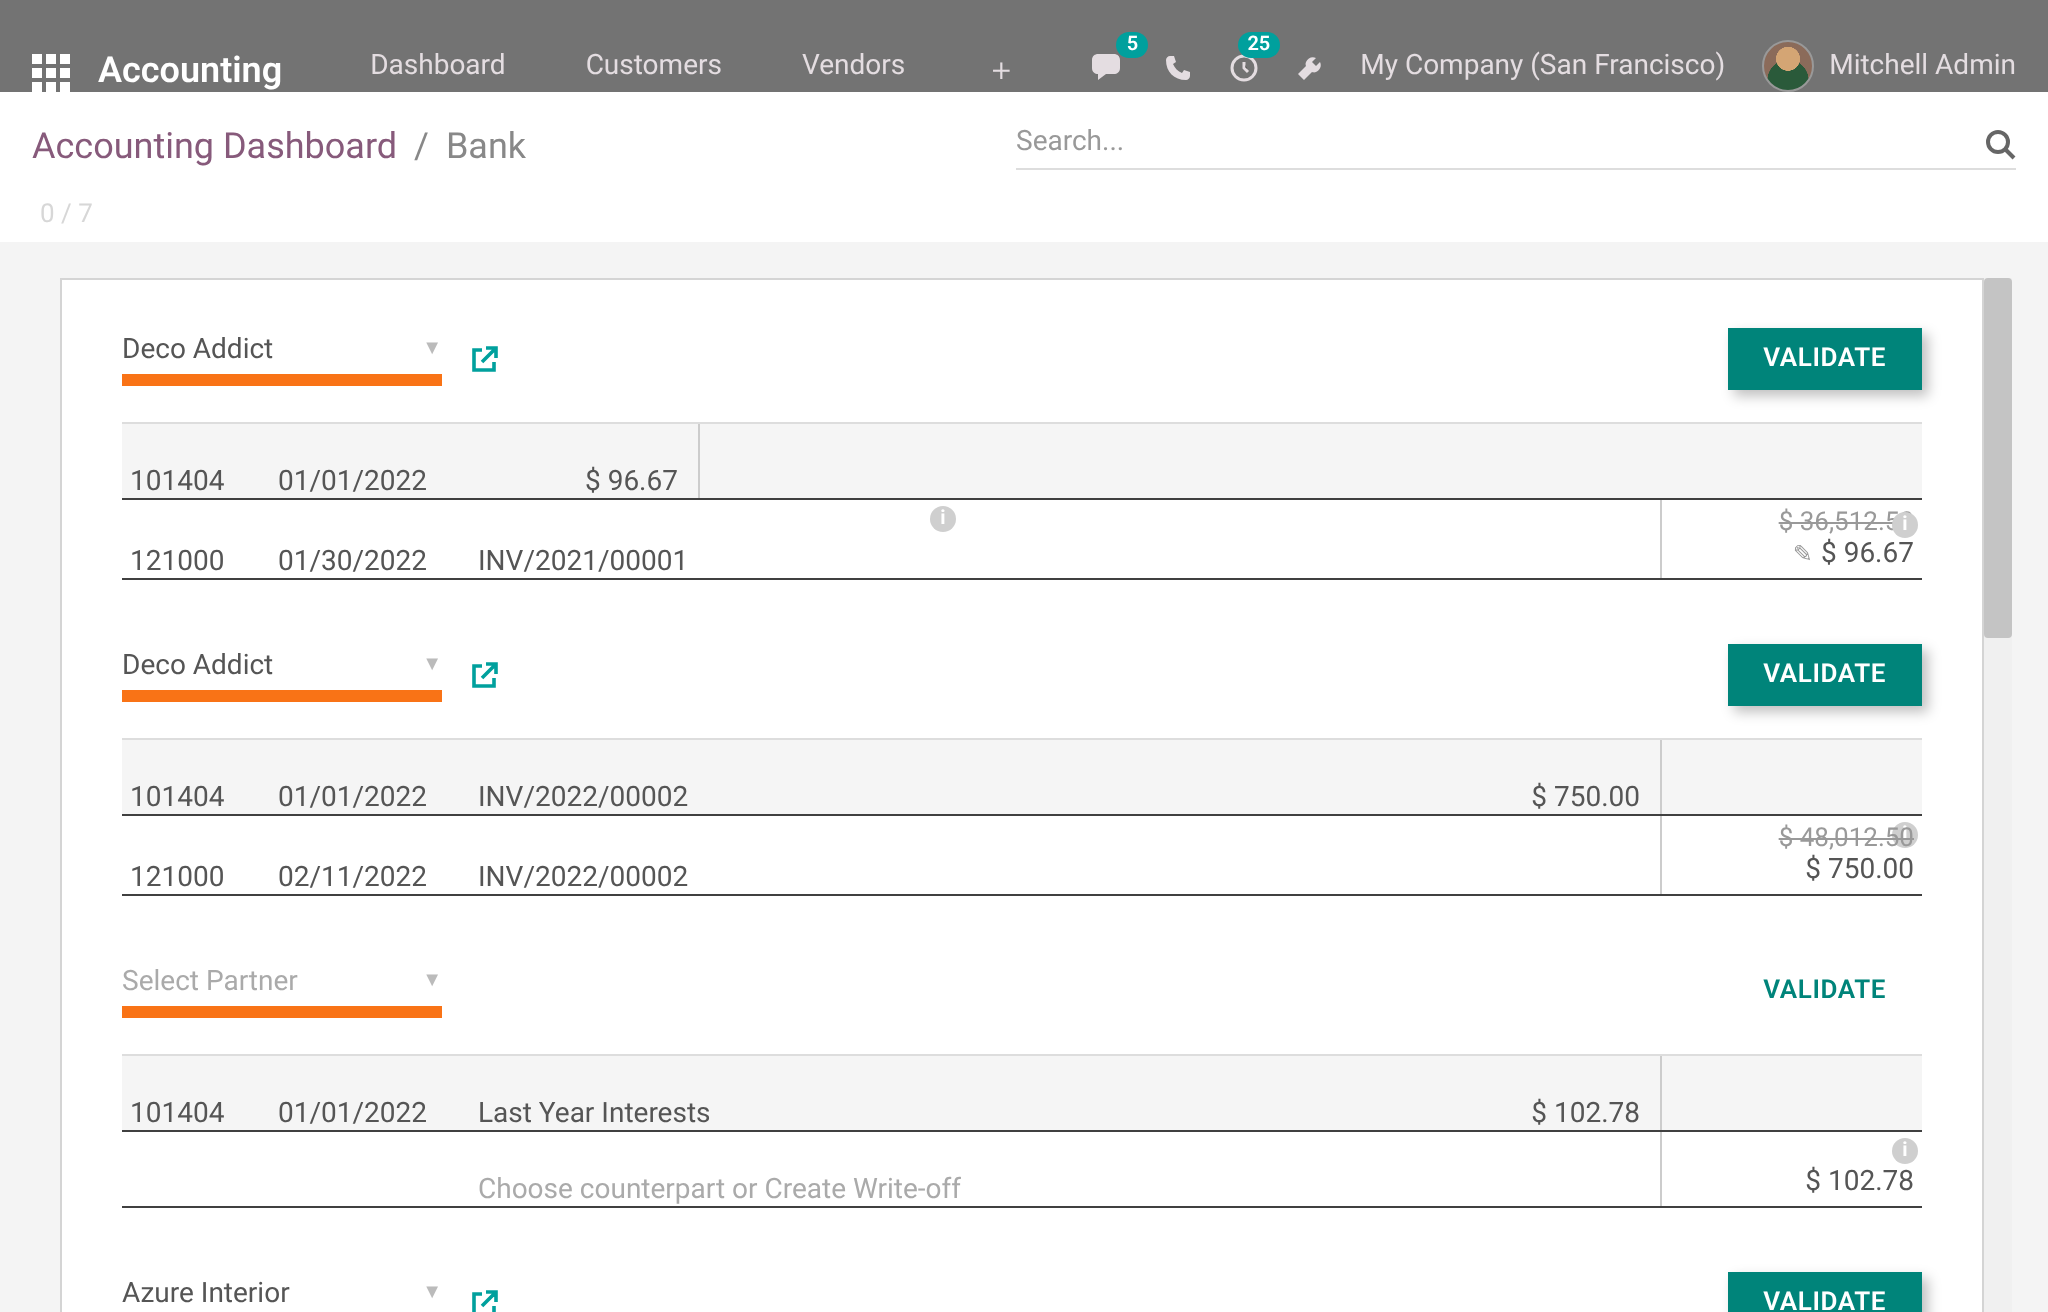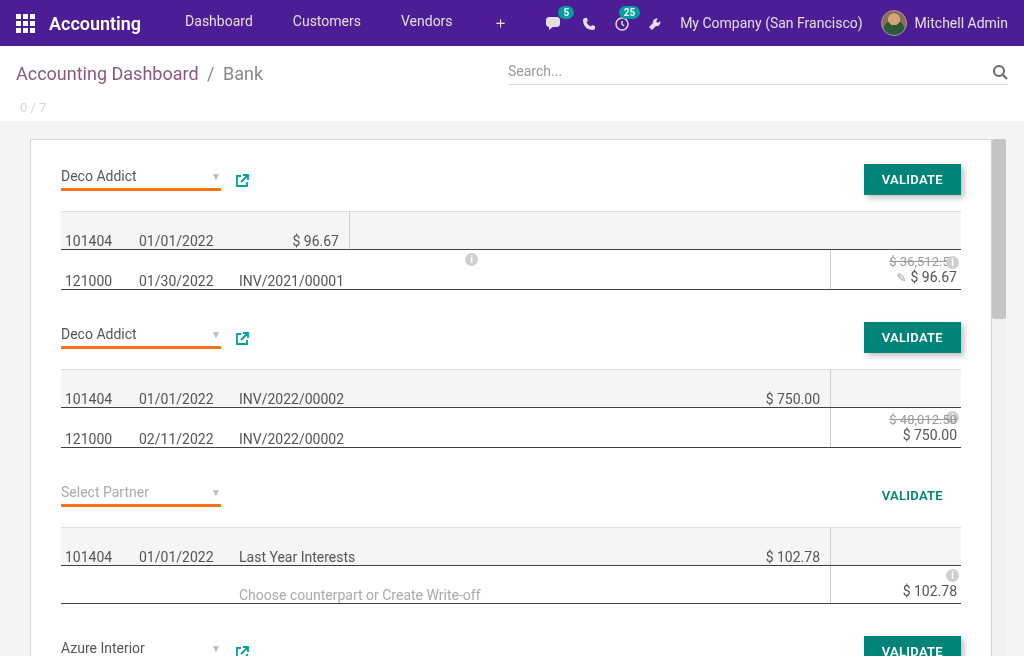--- a/index.html
+++ b/index.html
@@ -1,17 +1,17 @@
 <!DOCTYPE html>
 <html><head>
 <meta charset="utf-8">
 <style>
 *{margin:0;padding:0;box-sizing:border-box;font-family:-apple-system,BlinkMacSystemFont,"Segoe UI",Roboto,Arial,sans-serif}
 body{background:#fff;width:1024px;height:656px;overflow:hidden}
-.topnav{background:#4c1d95;height:46px;display:flex;align-items:center;padding:0 16px;color:#fff}
+.topnav{background:#737373;height:46px;display:flex;align-items:flex-end;padding:0 16px;color:#fff}
 .apps-icon{display:grid;grid-template-columns:repeat(3,5px);grid-template-rows:repeat(3,5px);gap:2px;margin-right:14px}
 .apps-icon span{background:#fff;width:5px;height:5px}
 .brand{font-size:18px;font-weight:600;margin-right:30px}
 .nav-links{display:flex;gap:12px}
 .nav-link{font-size:14px;padding:0 14px;color:#e4dde1;cursor:pointer}
 .nav-plus{color:#e4dde1;padding:0 14px;font-size:16px}
 .nav-right{margin-left:auto;display:flex;align-items:center;gap:18px}
 .nav-icon{color:#e4dde1;position:relative;cursor:pointer}
 .badge{position:absolute;top:-8px;right:-10px;background:#00a09d;color:#fff;font-size:10px;padding:1px 5px;border-radius:9px;font-weight:600}
 .company{font-size:14px;color:#e4dde1}
@@ -26,21 +26,21 @@
 .search-input{border:none;outline:none;font-size:14px;flex:1;color:#555}
 .search-input::placeholder{color:#999}
 .search-icon{color:#666;font-size:16px}
 .counter{text-align:left;padding:6px 20px;color:#d7d7d7;font-size:13px}
 .main-area{background:#f4f4f4;padding:18px 18px 0 30px;height:555px;display:flex}
 .scroll-content{background:#fff;border:1px solid #d4d4d4;flex:1;overflow-y:auto;padding:24px 30px}
 .scrollbar{width:14px;background:#f0f0f0;position:relative}
 .scroll-thumb{position:absolute;top:0;width:100%;height:180px;background:#c4c4c4;border-radius:2px}
 .block{margin-bottom:32px}
 .block-header{display:flex;align-items:center;padding-bottom:6px}
-.partner-select{display:flex;align-items:center;gap:10px;font-size:14px;color:#555;border-bottom:3px solid #f97316;padding-bottom:4px;width:160px;justify-content:space-between}
+.partner-select{display:flex;align-items:center;gap:10px;font-size:14px;color:#555;border-bottom:6px solid #f97316;padding-bottom:4px;width:160px;justify-content:space-between}
 .partner-select.placeholder{color:#aaa}
 .chev{color:#bbb;font-size:10px}
 .ext-link{color:#00a09d;margin-left:14px;font-size:14px}
 .validate-btn{margin-left:auto;background:#00847a;color:#fff;border:none;padding:8px 18px;font-size:13px;font-weight:600;letter-spacing:.3px;cursor:pointer;box-shadow:3px 3px 6px rgba(0,0,0,.25)}
 .validate-btn.ghost{background:transparent;color:#00847a;box-shadow:none;font-weight:600}
 .rows{margin-top:10px;border-top:1px solid #ddd}
 .row{display:flex;border-bottom:1px solid #404040;min-height:38px;align-items:flex-end;font-size:14px;color:#555}
 .row.highlight{background:#f5f5f5}
 .col-a{width:78px;padding-left:4px}
 .col-b{width:100px}

